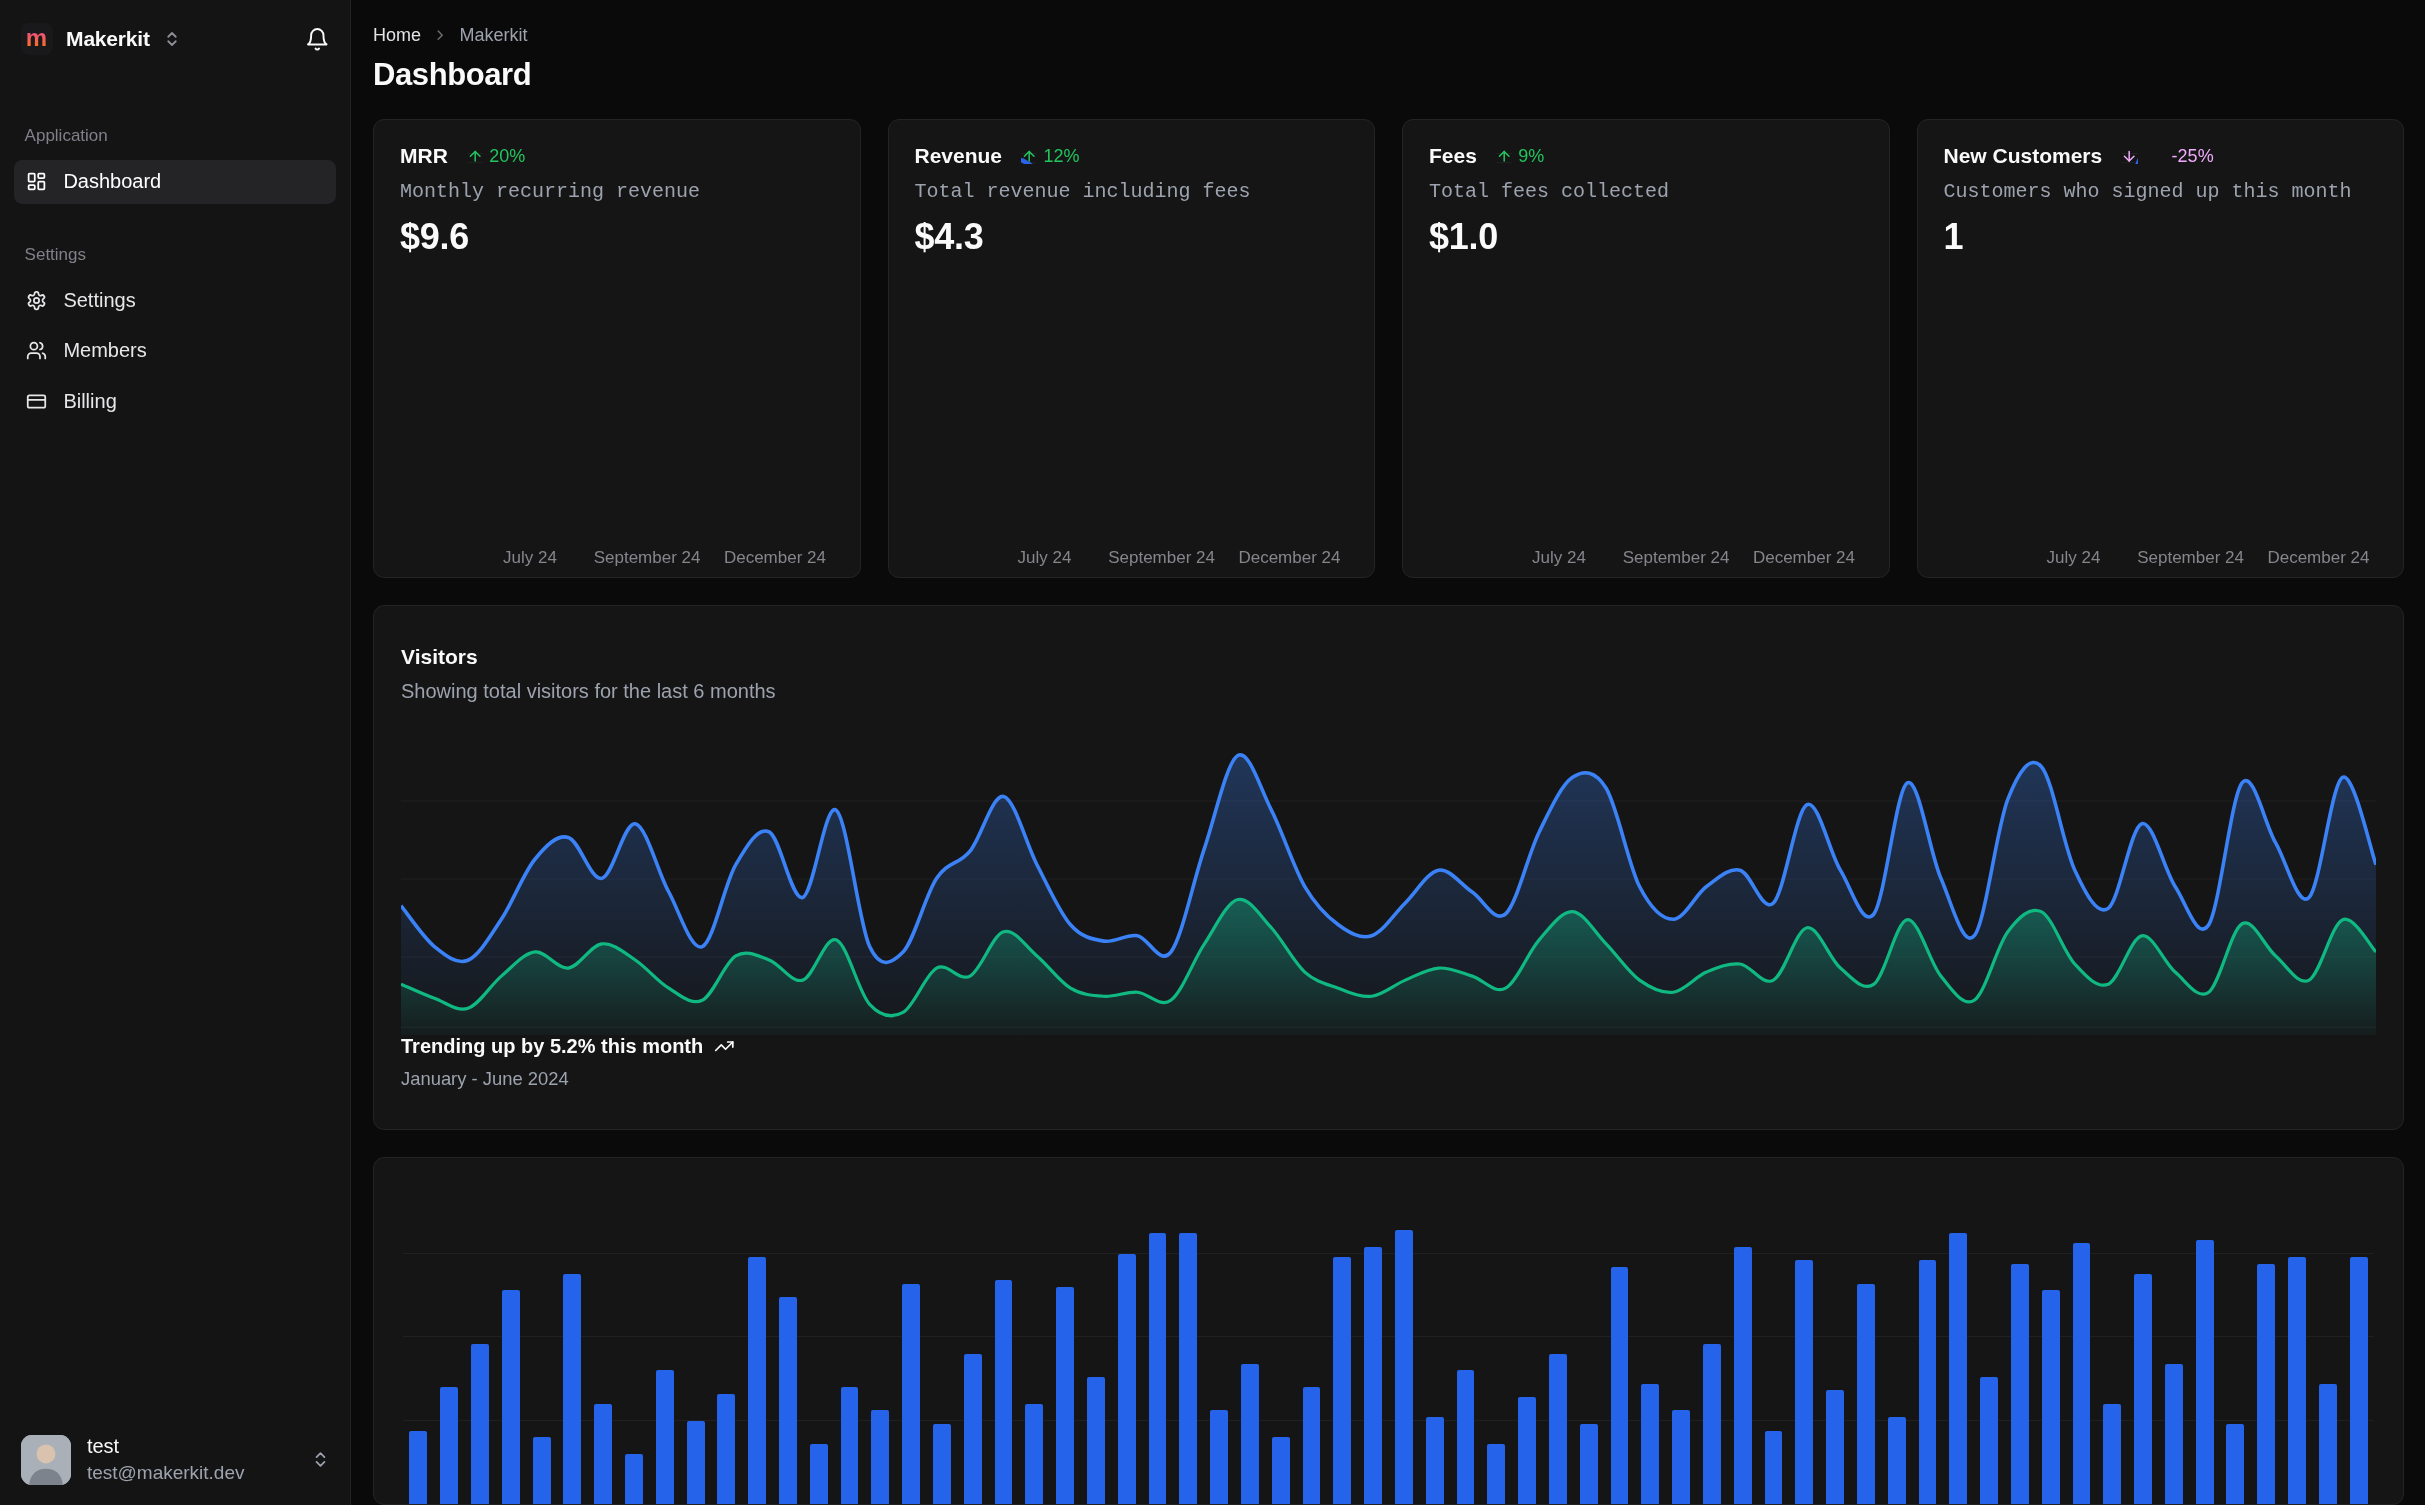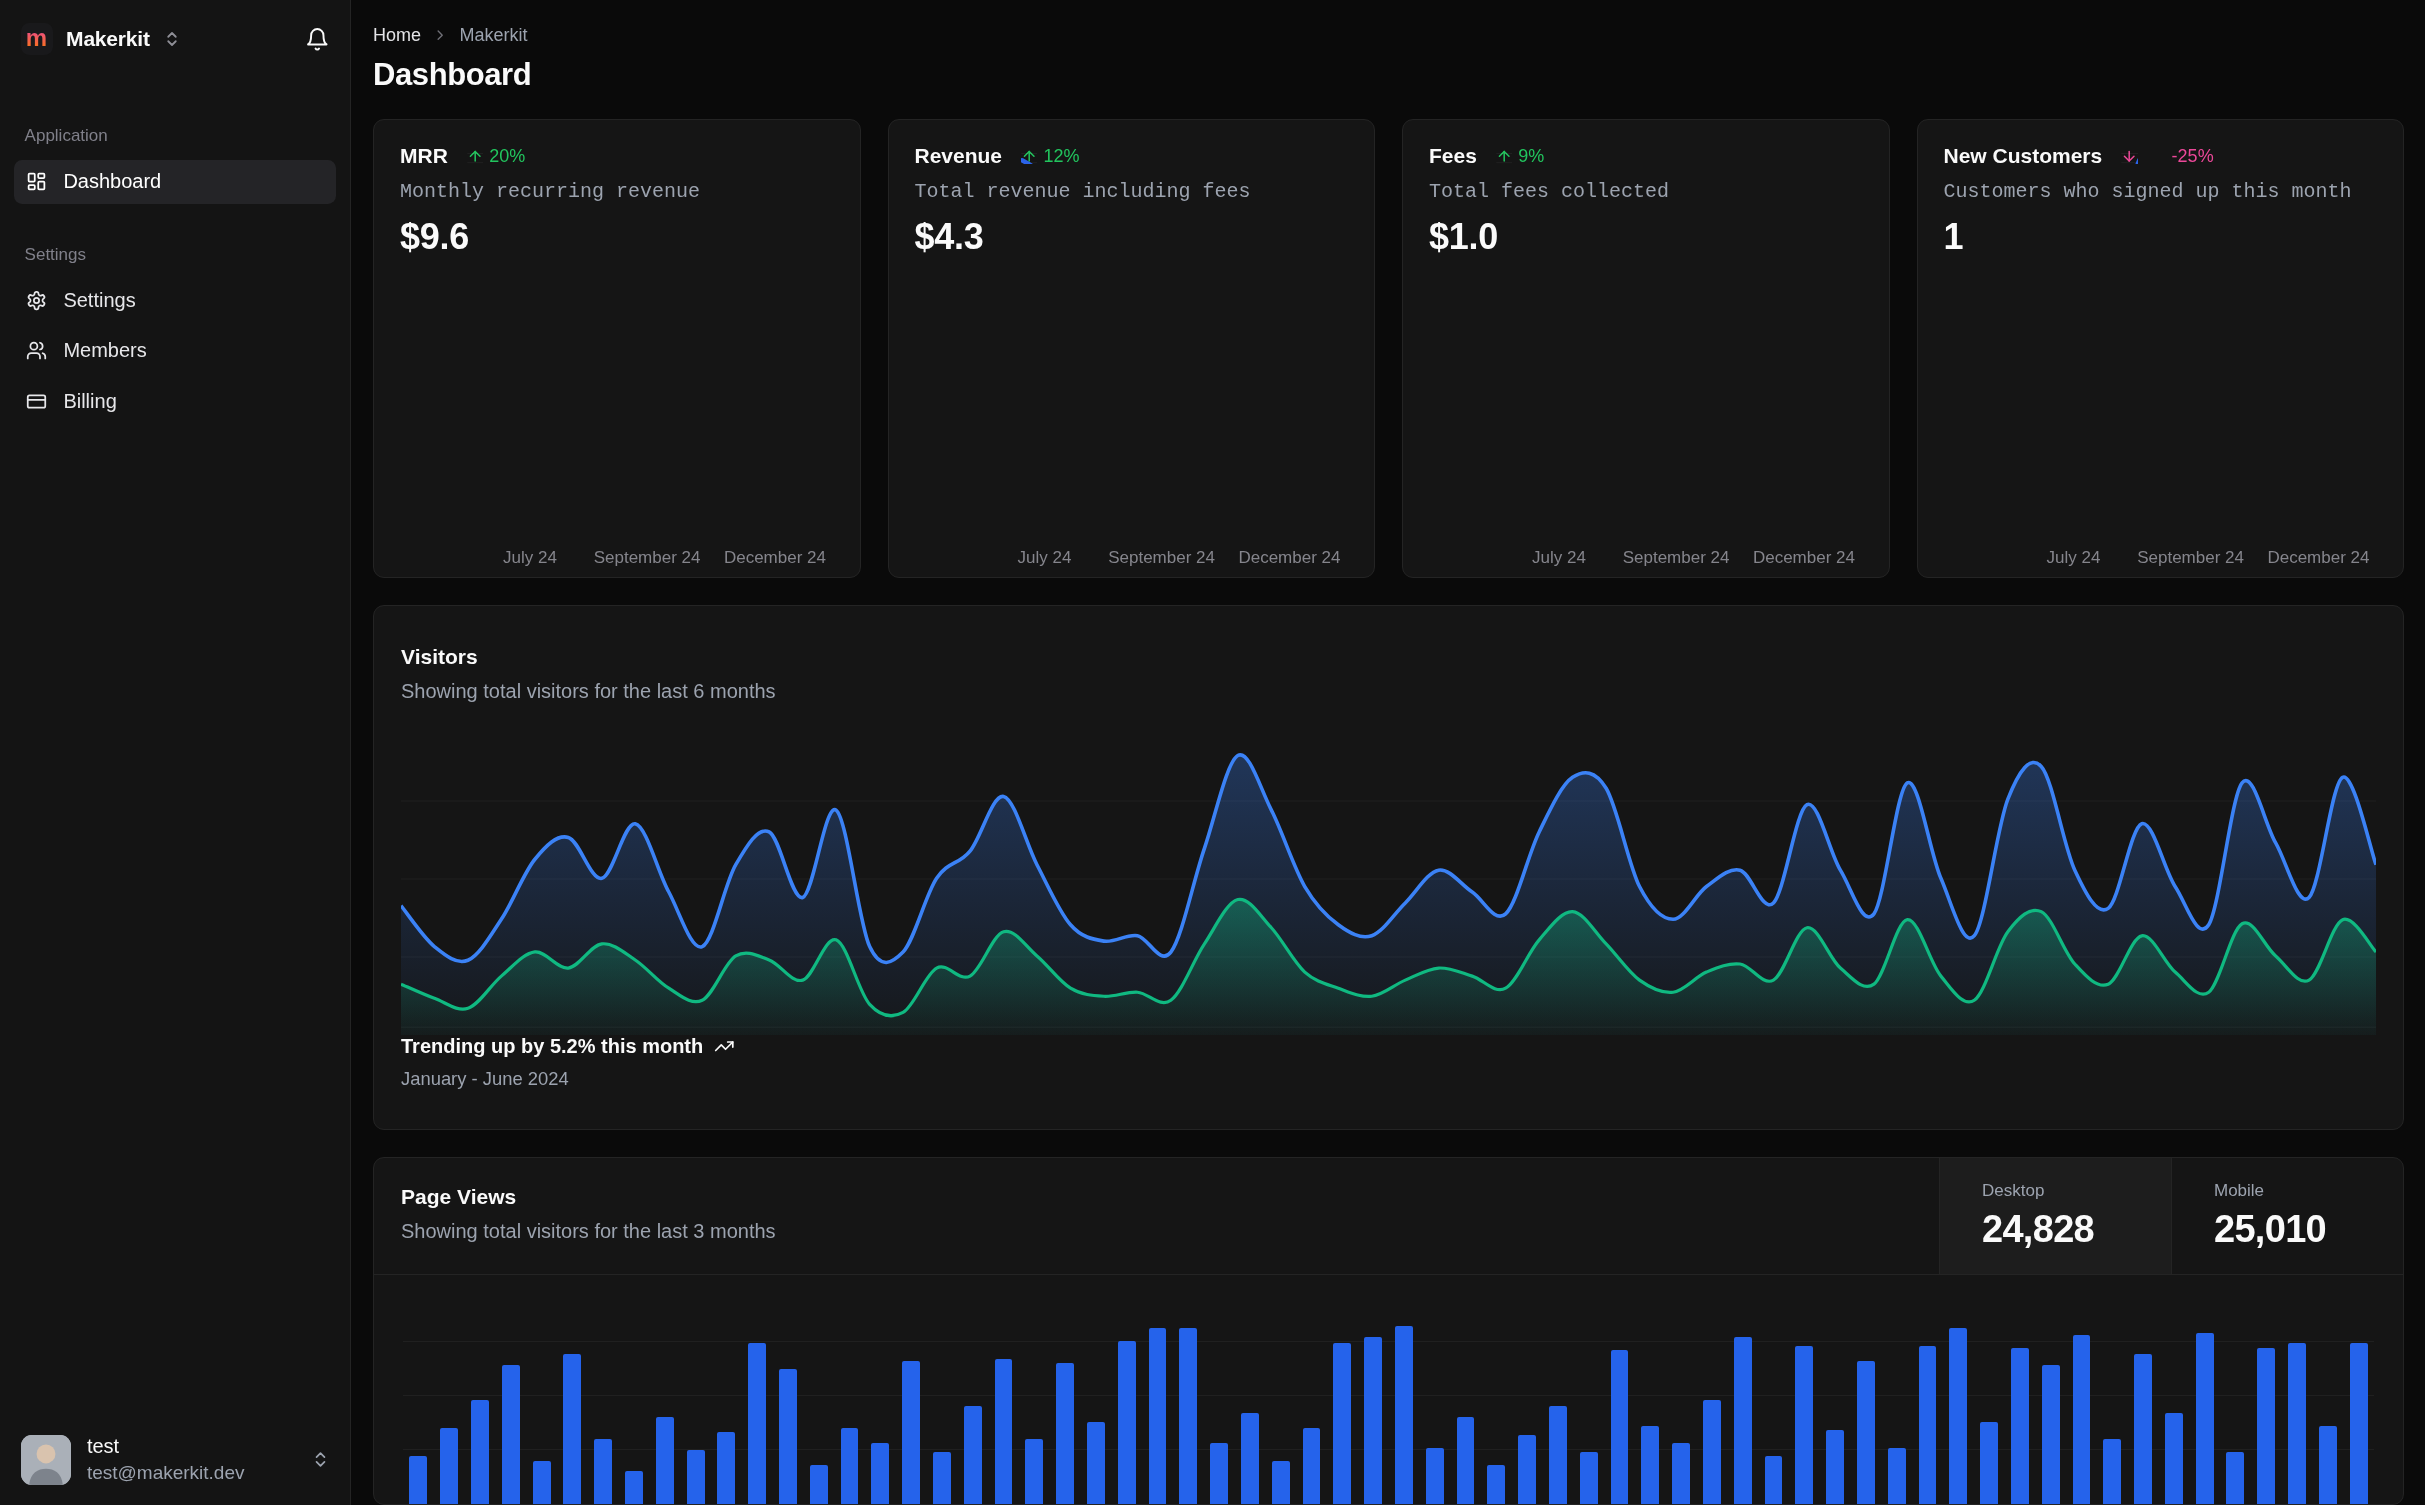--- a/index.html
+++ b/index.html
@@ -63,21 +63,21 @@
   h1 { margin-top:11px; font-size:31px; font-weight:700; letter-spacing:-0.4px; }
 
   .card { background:#151515; border:0.7px solid #242424; border-radius:11px; }
 
   .stat-grid { display:grid; grid-template-columns:repeat(4,1fr); gap:27px; margin-top:26px; }
   .stat-card { height:459px; padding:24.6px 26px 20.5px; display:flex; flex-direction:column; }
   .stat-head { display:flex; align-items:center; gap:19px; }
   .stat-title { font-size:21px; font-weight:600; }
   .badge { display:flex; align-items:center; gap:6.1px; font-size:18px; }
   .badge.up { color:#22c55e; }
-  .badge.down { color:#ec4899;gap:34px; }
+  .badge.down { color:#f0abfc;gap:34px; }
   .badge svg { width:16.4px; height:16.4px; }
   .stat-sub { margin-top:12.3px; font-size:20px; color:#9ca3af;font-family:Liberation Mono, monospace; }
   .stat-value { margin-top:12.3px; font-size:36px; font-weight:700; letter-spacing:-0.3px; }
   .spark-wrap { margin-top:auto; }
   .spark-wrap svg { width:100%; height:172px; }
   .spark-labels { position:relative; height:29px; margin-top:8.2px; font-size:17px; color:#85858c; }
   .spark-labels span { position:absolute; top:21px; transform:translateX(-50%); white-space:nowrap; }
 
   .visitors-card { margin-top:27px; height:590px; padding:39px 27px; display:flex; flex-direction:column; }
   .section-title { font-size:21px; font-weight:600; }
@@ -373,36 +373,20 @@
               <polyline points="22 7 13.5 15.5 8.5 10.5 2 17"></polyline>
               <polyline points="16 7 22 7 22 13"></polyline>
             </svg>
         </span>
       </div>
       <div class="range-line">January - June 2024</div>
     </div>
   </section>
 
   <section class="card pv-card">
-    <div class="pv-header">
-      <div class="pv-titles">
-        <div class="section-title">Page Views</div>
-        <div class="section-sub">Showing total visitors for the last 3 months</div>
-      </div>
-      <div class="pv-toggles" id="pvToggles">
-          <div class="pv-toggle active">
-            <span class="t-label">Desktop</span>
-            <span class="t-value">24,828</span>
-          </div>
-          <div class="pv-toggle">
-            <span class="t-label">Mobile</span>
-            <span class="t-value">25,010</span>
-          </div>
-        </div>
-    </div>
     <div class="pv-chart" id="pvChart">
         <div class="pv-grid" style="bottom: 25%;"></div>
         <div class="pv-grid" style="bottom: 50%;"></div>
         <div class="pv-grid" style="bottom: 75%;"></div>
         <div class="pv-bars">
           <div class="bar-slot">
             <div class="bar" style="height: 22%; background: rgb(37, 99, 235);"></div>
           </div>
           <div class="bar-slot">
             <div class="bar" style="height: 35%; background: rgb(37, 99, 235);"></div>

